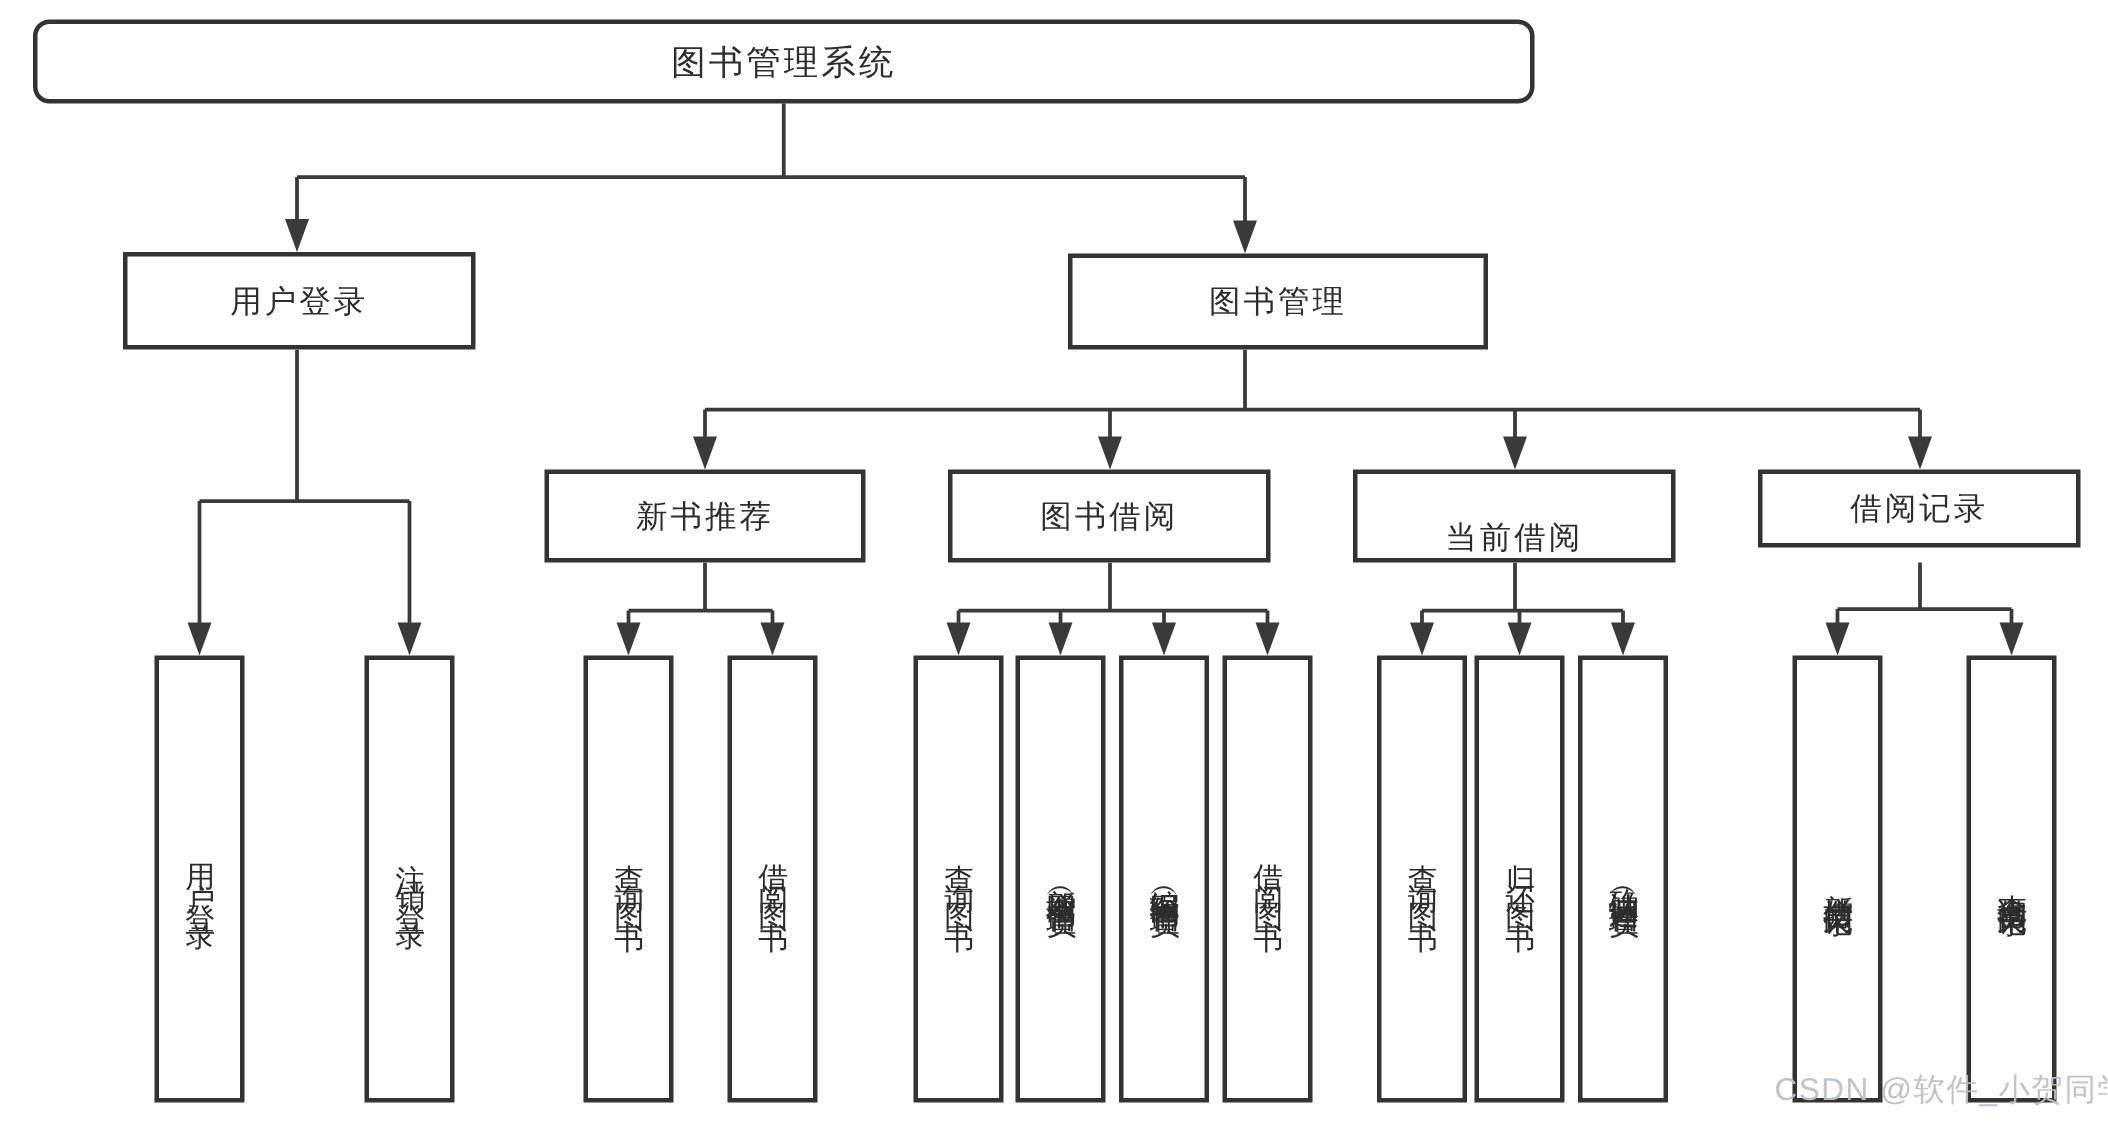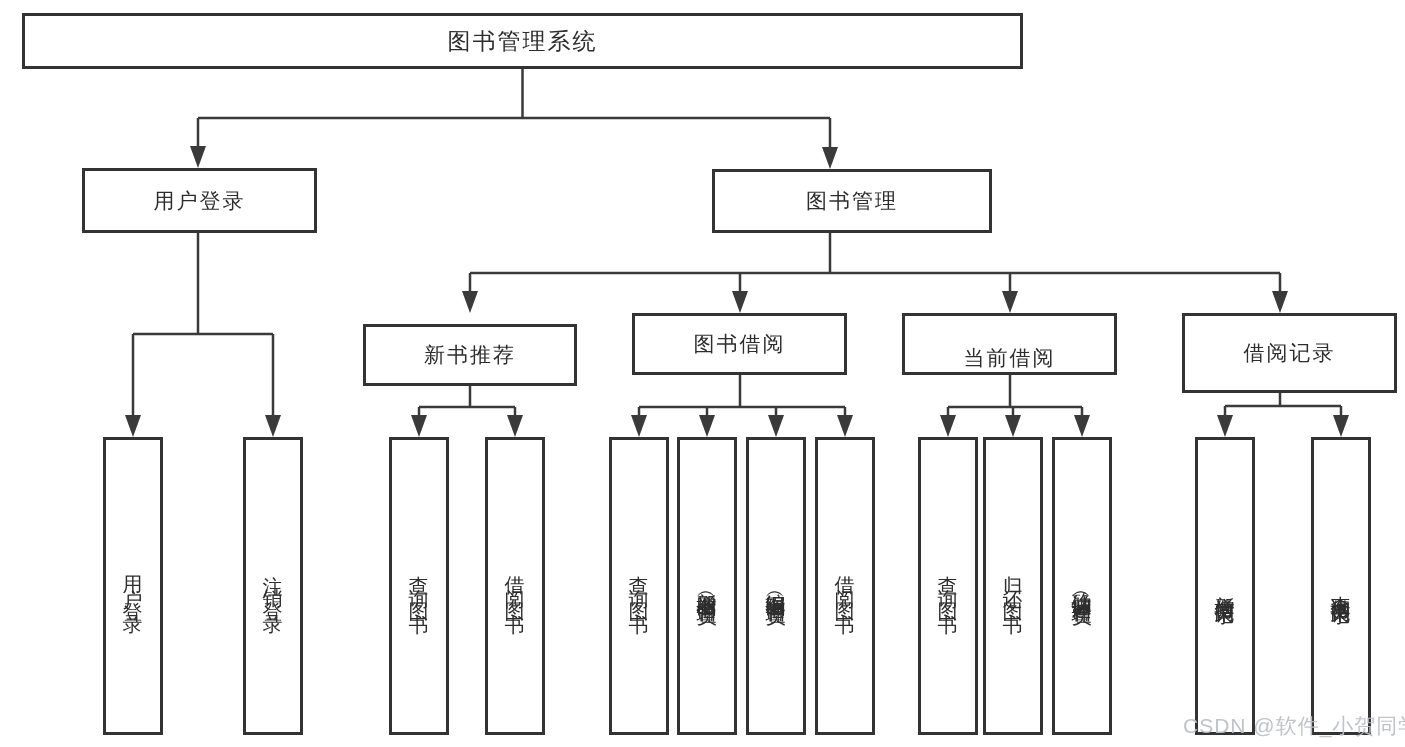--- a/index.html
+++ b/index.html
@@ -17,21 +17,21 @@
     box-sizing: border-box;
     border: 3px solid #333333;
     background: #ffffff;
     color: #2d2d2d;
     display: flex;
     align-items: center;
     justify-content: center;
     z-index: 2;
   }
   .h-node { font-size: 21px; letter-spacing: 2px; }
-  .h-node.root { font-size: 23px; }
+  .h-node.root { font-size: 23px; border-radius: 11px; }
   .v-node {
     font-size: 20px;
     top: 437px;
     width: 60px;
     height: 298px;
   }
   .v-node span {
     writing-mode: vertical-rl;
     text-orientation: mixed;
     letter-spacing: 2px;
@@ -91,30 +91,30 @@
     <span>图书管理系统</span>
   </div>
 
   <div class="node h-node" style="left:82px; top:168px; width:235px; height:65px;">
     <span>用户登录</span>
   </div>
   <div class="node h-node" style="left:712px; top:169px; width:280px; height:64px;">
     <span>图书管理</span>
   </div>
 
-  <div class="node h-node" style="left:363px; top:324px; width:214px; height:62px;">
+  <div class="node h-node" style="left:363px; top:313px; width:214px; height:62px;">
     <span>新书推荐</span>
   </div>
   <div class="node h-node" style="left:632px; top:313px; width:215px; height:62px;align-items:center;">
     <span>图书借阅</span>
   </div>
   <div class="node h-node" style="left:902px; top:313px; width:215px; height:62px;align-items:flex-end;">
     <span>当前借阅</span>
   </div>
-  <div class="node h-node" style="left:1172px; top:313px; width:215px; height:80px;margin-left:10px;">
+  <div class="node h-node" style="left:1172px; top:313px; width:215px; height:52px;">
     <span>借阅记录</span>
   </div>
 
   <div class="node v-node short" style="left:103px;">
     <span>用户登录</span>
   </div>
   <div class="node v-node short" style="left:243px;">
     <span>注销登录</span>
   </div>
 

